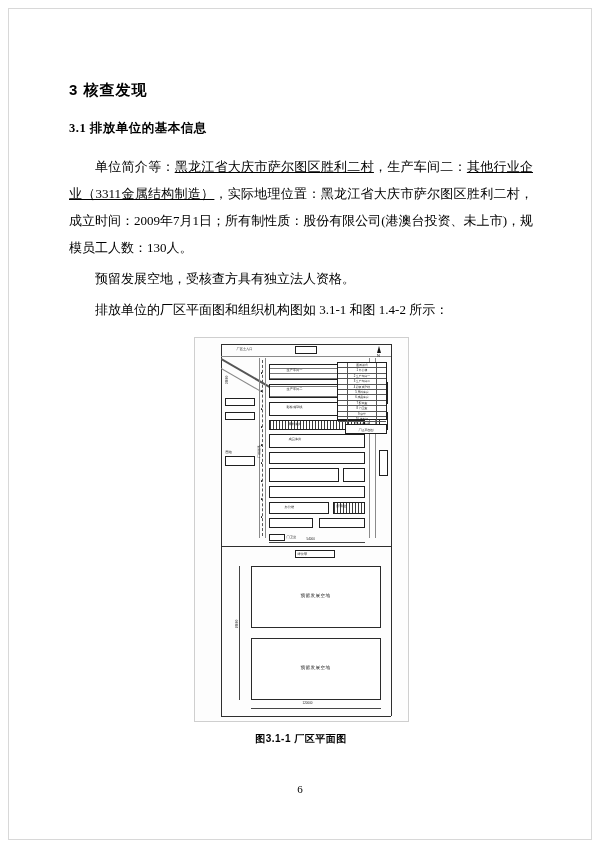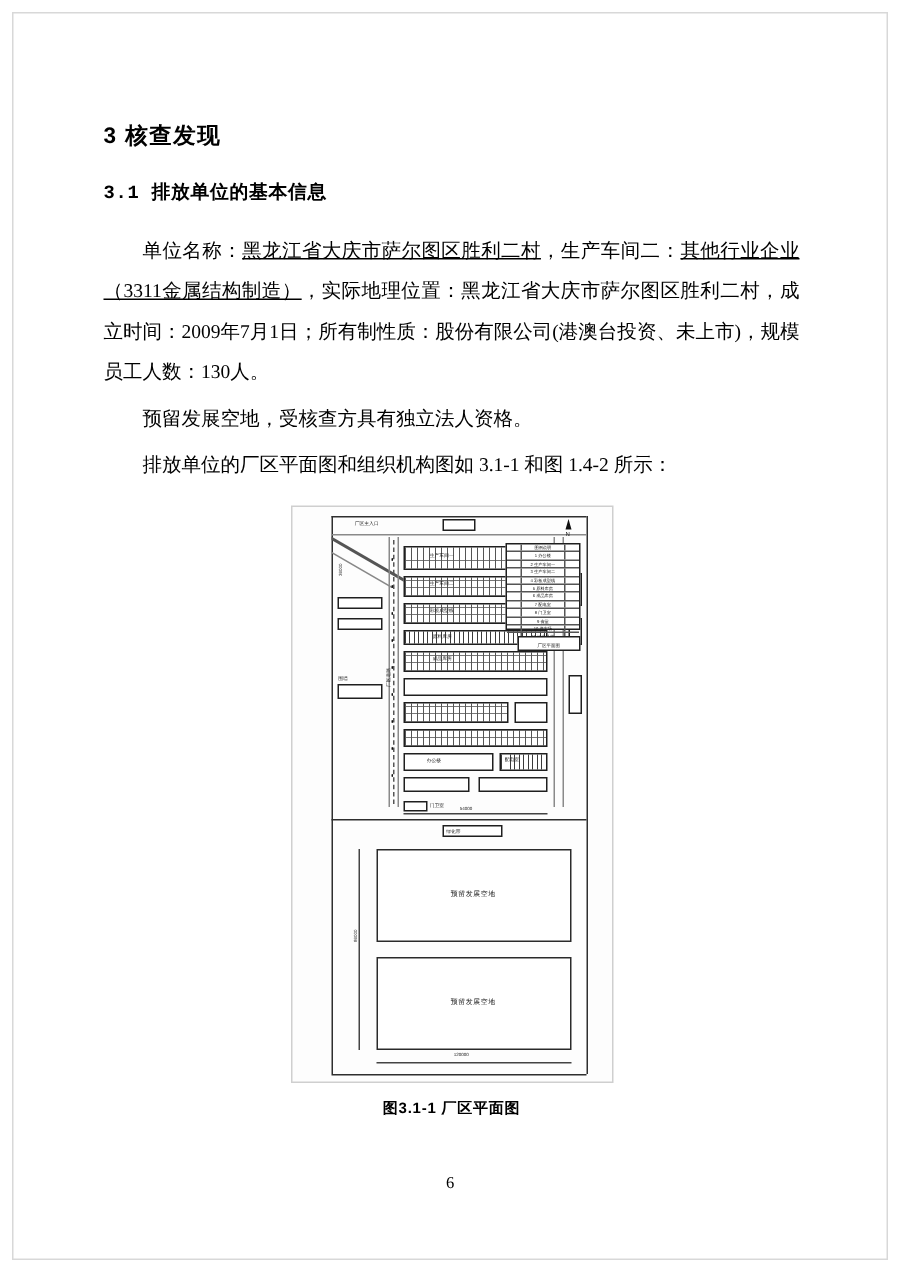--- a/index.html
+++ b/index.html
@@ -33,21 +33,21 @@
     width: 464px;
   }
   h1.sec {
     font-family: "Liberation Sans", sans-serif;
     font-size: 15px;
     font-weight: bold;
     margin: 0 0 20px 0;
     letter-spacing: 1px;
   }
   h2.subsec {
-    font-family: Liberation Mono, monospace;
+    font-family: Liberation Serif, serif;
     font-size: 12.5px;
     font-weight: bold;
     margin: 0 0 16px 0;
     letter-spacing: 0.5px;
   }
   p.para {
     font-size: 13px;
     line-height: 27px;
     margin: 0 0 4px 0;
     text-align: justify;
@@ -212,21 +212,21 @@
 
 <div class="page">
   <div class="sheet">
     <div class="content">
 
       <h1 class="sec">3  核查发现</h1>
 
       <h2 class="subsec">3.1 排放单位的基本信息</h2>
 
 
-      <p class="para"><span>单位名称：</span><span class="u">黑龙江省大庆市萨尔图区胜利二村</span><span>，生产车间二：</span><span class="u">其他行业企业（3311金属结构制造）</span><span>，实际地理位置：黑龙江省大庆市萨尔图区胜利二村，成立时间：2009年7月1日；所有制性质：股份有限公司(港澳台投资、未上市)，规模员工人数：130人。</span></p>
+      <p class="para"><span>单位简介等：</span><span class="u">黑龙江省大庆市萨尔图区胜利二村</span><span>，生产车间二：</span><span class="u">其他行业企业（3311金属结构制造）</span><span>，实际地理位置：黑龙江省大庆市萨尔图区胜利二村，成立时间：2009年7月1日；所有制性质：股份有限公司(港澳台投资、未上市)，规模员工人数：130人。</span></p>
 
       <p class="para">预留发展空地，受核查方具有独立法人资格。</p>
 
       <p class="para tight">排放单位的厂区平面图和组织机构图如 3.1-1 和图 1.4-2 所示：</p>
 
       <div class="figure-wrap">
         <div class="drawing">
 
           <div class="ln-v" style="left:26px; top:6px; height:372px;"></div>
           <div class="ln-v" style="left:196px; top:6px; height:372px;"></div>

